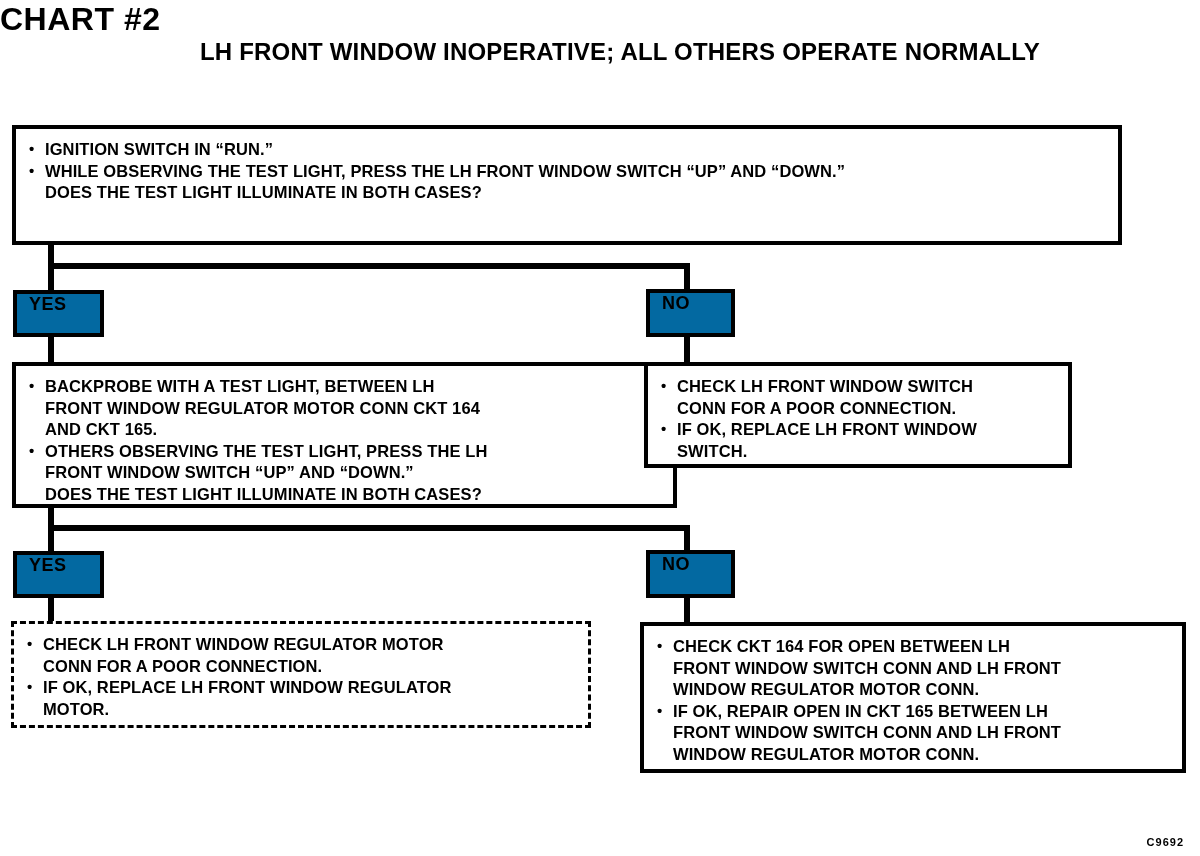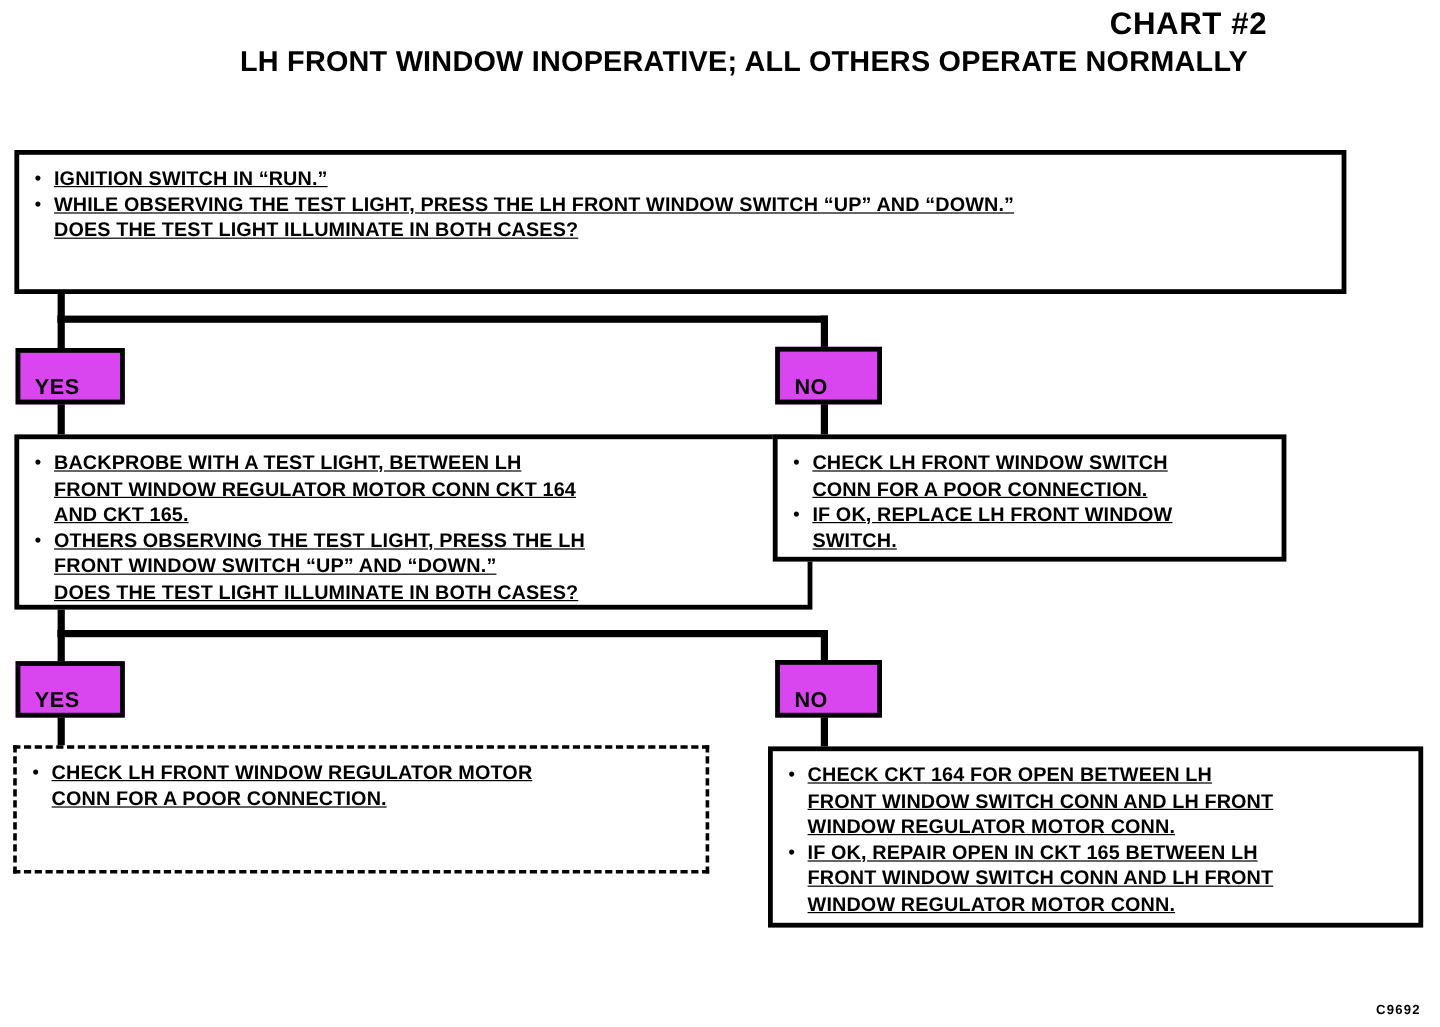--- a/index.html
+++ b/index.html
@@ -19,22 +19,22 @@
     background: #ffffff;
     overflow: hidden;
   }
 
   
   .title-main {
     position: absolute;
     left: 0;
     top: 4px;
     width: 1056px;
-    text-align: right;
-    font-size: 26px;
+    text-align: left;
+    font-size: 32px;
     font-weight: bold;
     letter-spacing: 0.5px;
     line-height: 30px;
   }
   .title-sub {
     position: absolute;
     left: 0;
     top: 38px;
     width: 1200px;
     text-align: center;
@@ -44,21 +44,20 @@
     line-height: 28px;
     margin-left: 20px;
   }
 
   
   .box {
     position: absolute;
     box-sizing: border-box;
     background: #ffffff;
     border: 4px solid #000000;
-    text-decoration: underline;
   }
   .box.dotted {
     border: 3px dashed #000000;
   }
   .box-inner {
     padding: 10px 10px 8px 12px;
   }
 
   
   ul.bullets {
@@ -82,24 +81,24 @@
     left: 1px;
     top: -1px;
     font-size: 15px;
     line-height: 21.5px;
   }
 
   
   .decision {
     position: absolute;
     box-sizing: border-box;
-    background: #d946ef;
+    background: #0369a1;
     border: 4px solid #000000;
     display: flex;
-    align-items: flex-end;
+    align-items: flex-start;
   }
   .decision span {
     display: block;
     padding-left: 12px;
     font-size: 18px;
     font-weight: bold;
     letter-spacing: 0.5px;
   }
 
   
@@ -204,20 +203,22 @@
 
   <div class="decision" style="left:646px; top:550px; width:89px; height:48px;">
     <span>NO</span>
   </div>
 
   <div class="box dotted" style="left:11px; top:621px; width:580px; height:107px;">
     <div class="box-inner">
       <ul class="bullets">
         <li>CHECK LH FRONT WINDOW REGULATOR MOTOR
 CONN FOR A POOR CONNECTION.</li>
+        <li>IF OK, REPLACE LH FRONT WINDOW REGULATOR
+MOTOR.</li>
       </ul>
     </div>
   </div>
 
   <div class="box" style="left:640px; top:622px; width:546px; height:151px;">
     <div class="box-inner">
       <ul class="bullets">
         <li>CHECK CKT 164 FOR OPEN BETWEEN LH
 FRONT WINDOW SWITCH CONN AND LH FRONT
 WINDOW REGULATOR MOTOR CONN.</li>

